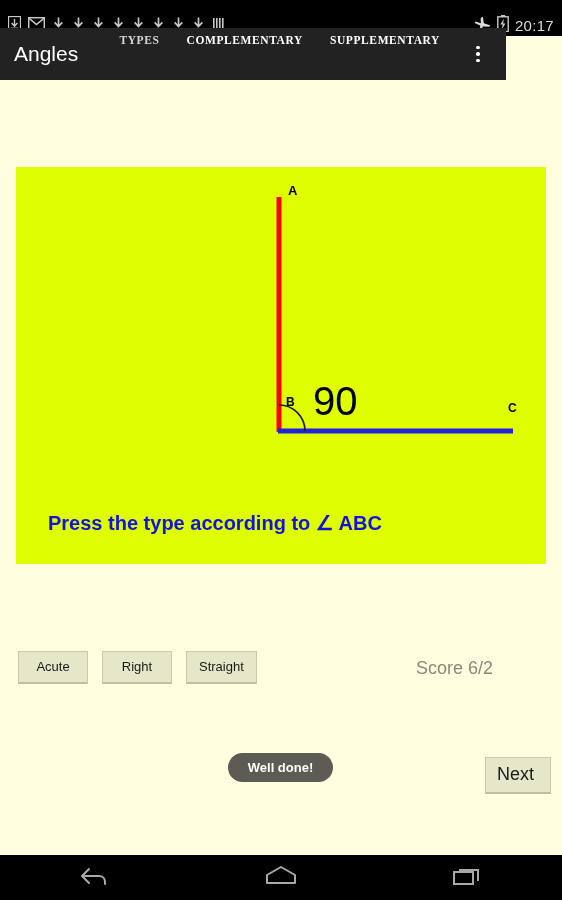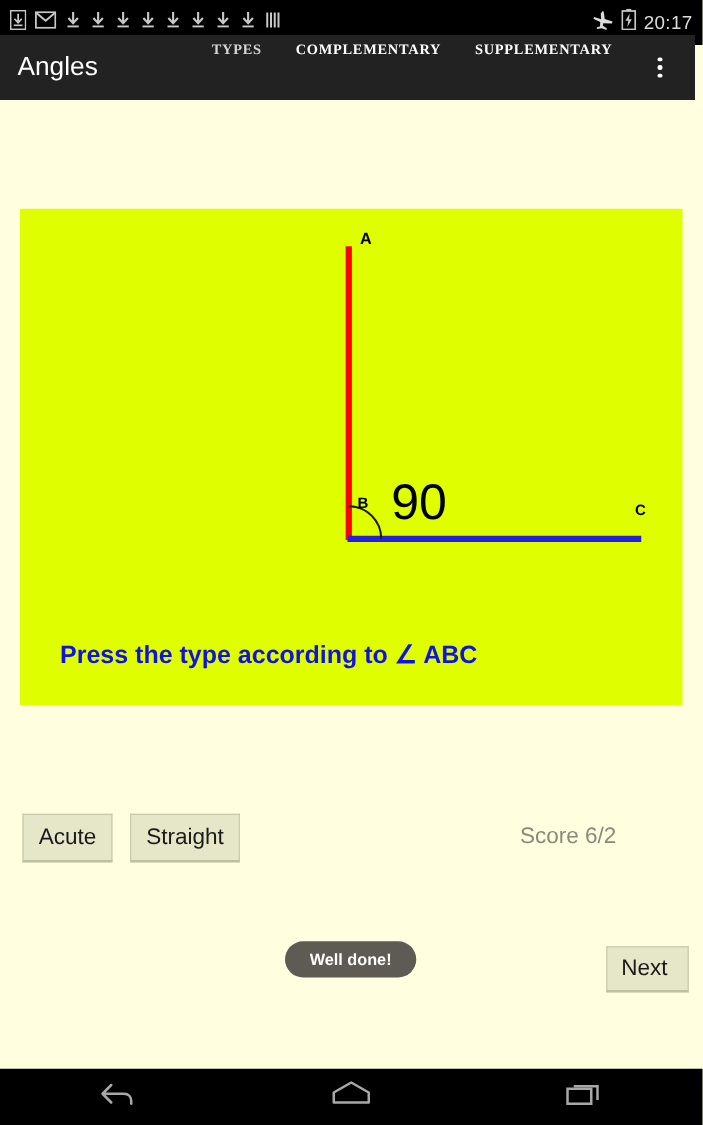--- a/index.html
+++ b/index.html
@@ -8,34 +8,34 @@
     font-family:"Liberation Sans", sans-serif;
     background:#FFFFE0;
     overflow:hidden;
     position:relative;
   }
 
   
   #status-bar {
     position:absolute; left:0; top:0; width:562px; height:36px;
     background:#000000;
-    display:flex; align-items:center;
+    display:flex; align-items:flex-end;
     padding:0 8px;
   }
   #status-left { display:flex; align-items:center; gap:7px; }
   #status-right { margin-left:auto; display:flex; align-items:center; gap:6px; }
   .sb-ico { display:block; }
   #status-clock {
     color:#DCDCDC; font-size:15px; letter-spacing:.3px;
     font-family:"Liberation Sans", sans-serif;
   }
 
   
   #action-bar {
-    position:absolute; left:0; top:28px; width:556px; height:52px;
+    position:absolute; left:0; top:28px; width:506px; height:52px;
     background:#222222;
     display:flex; align-items:center;
     padding:8px 14px;
   }
   #app-title {
     color:#FFFFFF; font-size:21px; font-weight:400;
   }
   #ab-menu { margin-left:auto; display:flex; gap:9px;font-family:Liberation Serif, serif; }
   .ab-item {
     color:#FFFFFF; font-size:11.5px; font-weight:bold;
@@ -67,21 +67,21 @@
   
   #answer-row {
     position:absolute; left:18px; top:571px;
     display:flex; gap:14px; align-items:flex-start;
   }
   .ans-btn {
     background:#E6E6C8;
     border:1px solid #C9C9AD;
     border-bottom:2px solid #BFBFA2;
     color:#1A1A1A;
-    font-size:18px;
+    font-size:13px;
     padding:7px 12px 8px 12px;
     min-width:70px;
     text-align:center;
     cursor:pointer;
     font-family:"Liberation Sans", sans-serif;
   }
 
   #score-label {
     position:absolute; left:416px; top:578px;
     color:#8A8A7A; font-size:18px;
@@ -250,20 +250,21 @@
       <text x="492" y="245" font-family="Liberation Sans, sans-serif" font-size="12" font-weight="bold" fill="#000000">C</text>
 
       <text x="297" y="248" font-family="Liberation Sans, sans-serif" font-size="40" fill="#000000">90</text>
 
       <text x="32" y="363" font-family="Liberation Sans, sans-serif" font-size="20" font-weight="bold" fill="#1212E0">Press the type according to ∠ ABC</text>
     </svg>
   </div>
 
   <div id="answer-row">
     <button class="ans-btn">Acute</button>
+    <button class="ans-btn">Right</button>
     <button class="ans-btn">Straight</button>
   </div>
 
   <div id="score-label">Score 6/2</div>
 
   <div id="toast">
     <span>Well done!</span>
   </div>
 
   <button id="next-btn">Next</button>

